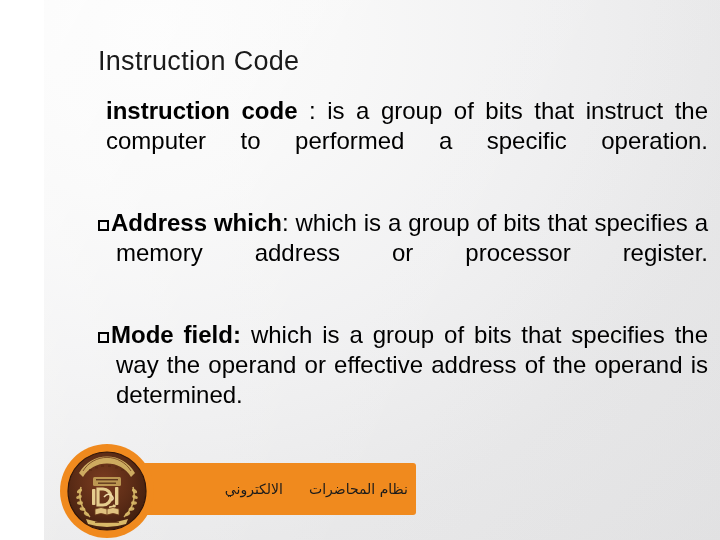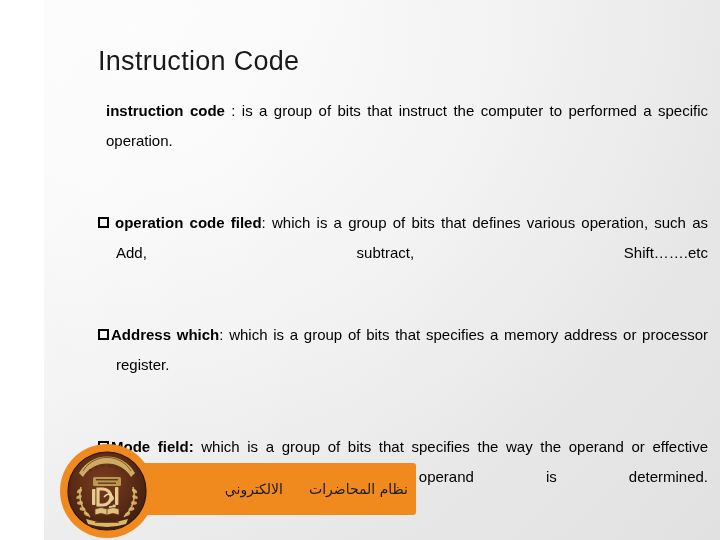--- a/index.html
+++ b/index.html
@@ -58,21 +58,21 @@
     white-space: nowrap;
   }
 
   
   #body {
     position: absolute;
     left: 54px;
     top: 96px;
     width: 610px;
     color: #000000;
-    font-size: 15px;
+    font-size: 24px;
     line-height: 30px;
   }
 
   .para {
     text-align: justify;
     text-justify: inter-word;
     margin: 0;
   }
   .para-1 { margin-bottom: 22px; padding-left: 8px; text-indent: 0; }
   .para-2 { margin-bottom: 22px; padding-left: 18px; text-indent: -18px; }
@@ -144,23 +144,20 @@
   <div id="slide-bg-sheen"></div>
 
   <div class="slide-title">Instruction Code</div>
 
   <div id="body">
 
     <p class="para para-1">
       <span class="b">instruction code</span><span> : is a group of bits that instruct the computer to performed a specific operation.</span>
     </p>
 
-    <p class="para para-2">
-      <span class="bullet-box spaced"></span><span class="b">operation code filed</span><span>: which is a group of bits that defines various operation, such as Add, subtract, Shift…….etc</span>
-    </p>
 
     <p class="para para-3">
       <span class="bullet-box"></span><span class="b">Address which</span><span>: which is a group of bits that specifies a memory address or processor register.</span>
     </p>
 
     <p class="para para-4">
       <span class="bullet-box"></span><span class="b">Mode field:</span><span> which is a group of bits that specifies  the way the operand or effective address of the operand is determined.</span>
     </p>
 
   </div>

